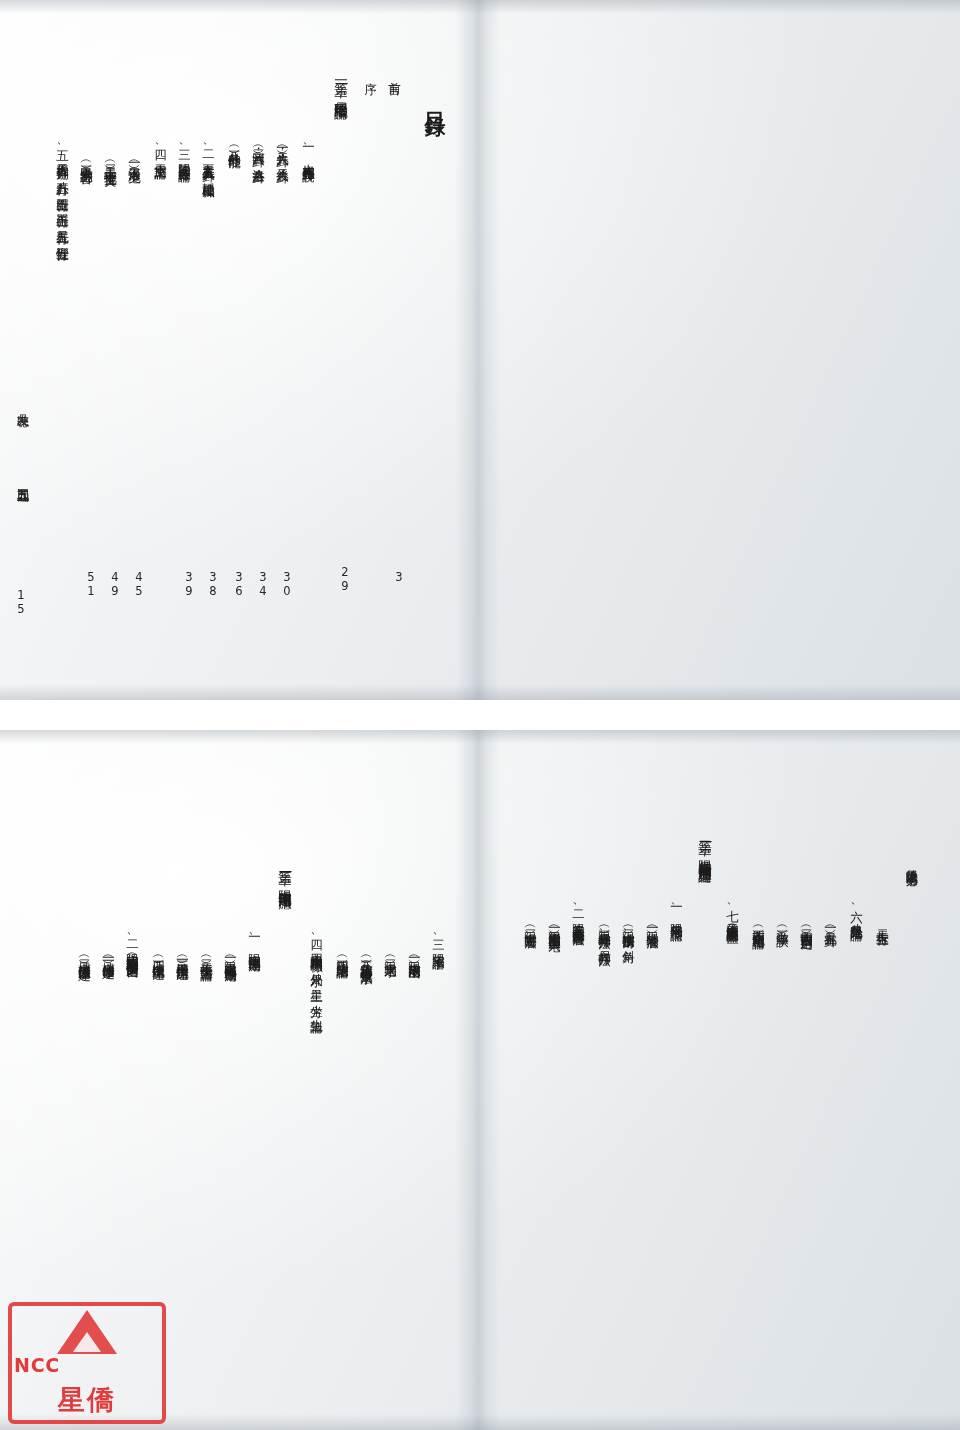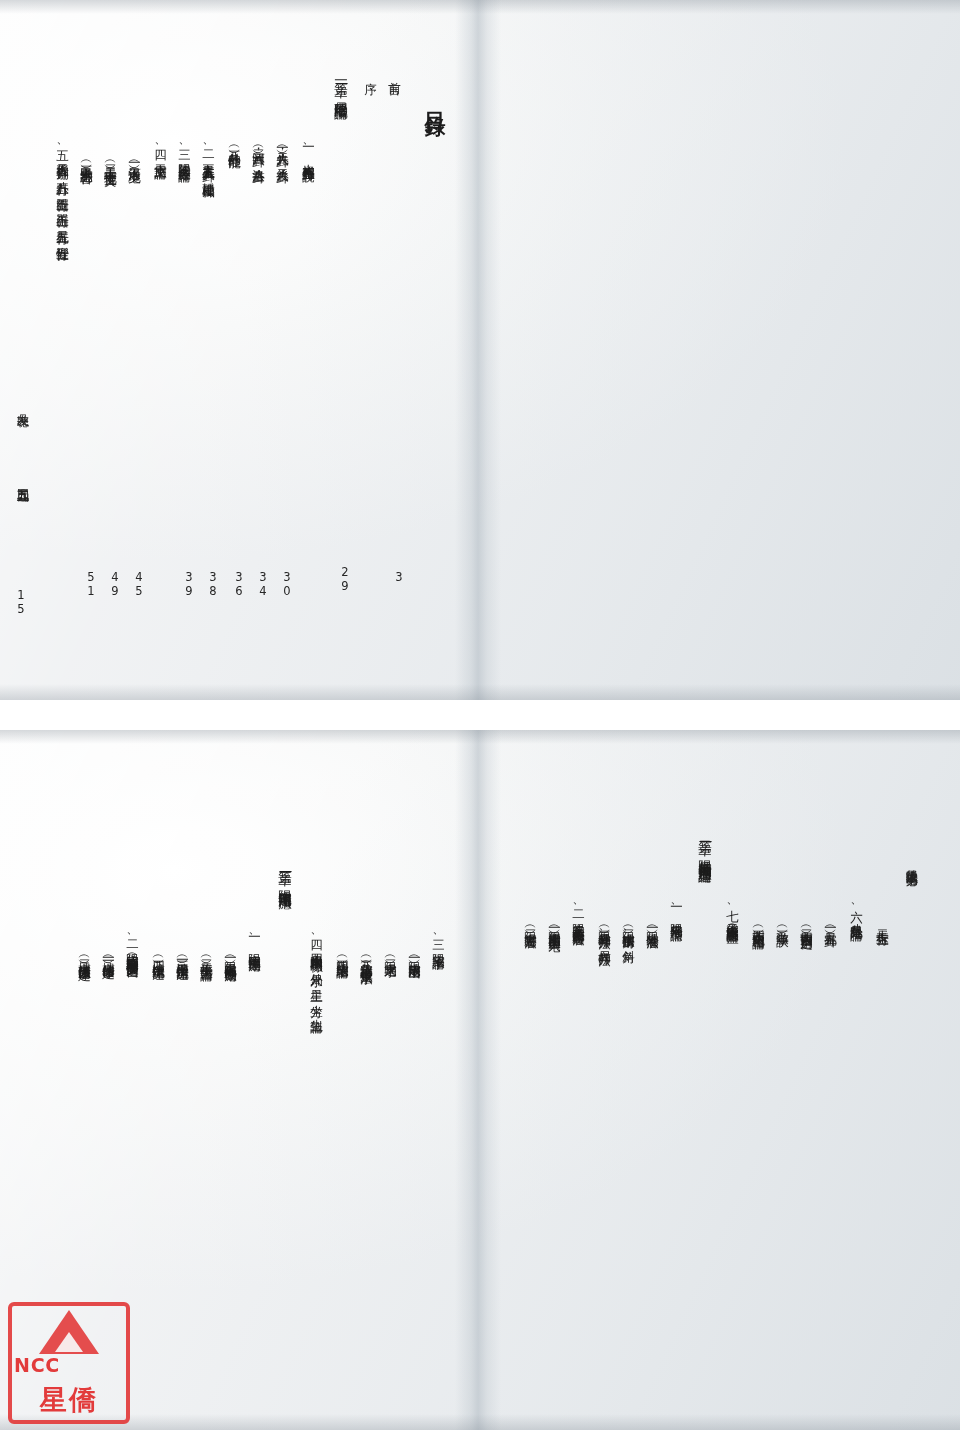--- a/index.html
+++ b/index.html
@@ -121,20 +121,21 @@
   }
 
   
   #ncc-stamp {
     position: absolute;
     left: 8px;
     bottom: 6px;
     width: 122px;
     height: 122px;
     pointer-events: none;
+    padding-left: 36px;
   }
   #ncc-stamp .frame {
     position: absolute;
     inset: 0;
     border: 4px solid #e23b3b;
     border-radius: 6px;
     opacity: 0.92;
   }
   #ncc-stamp .tri {
     position: absolute;

